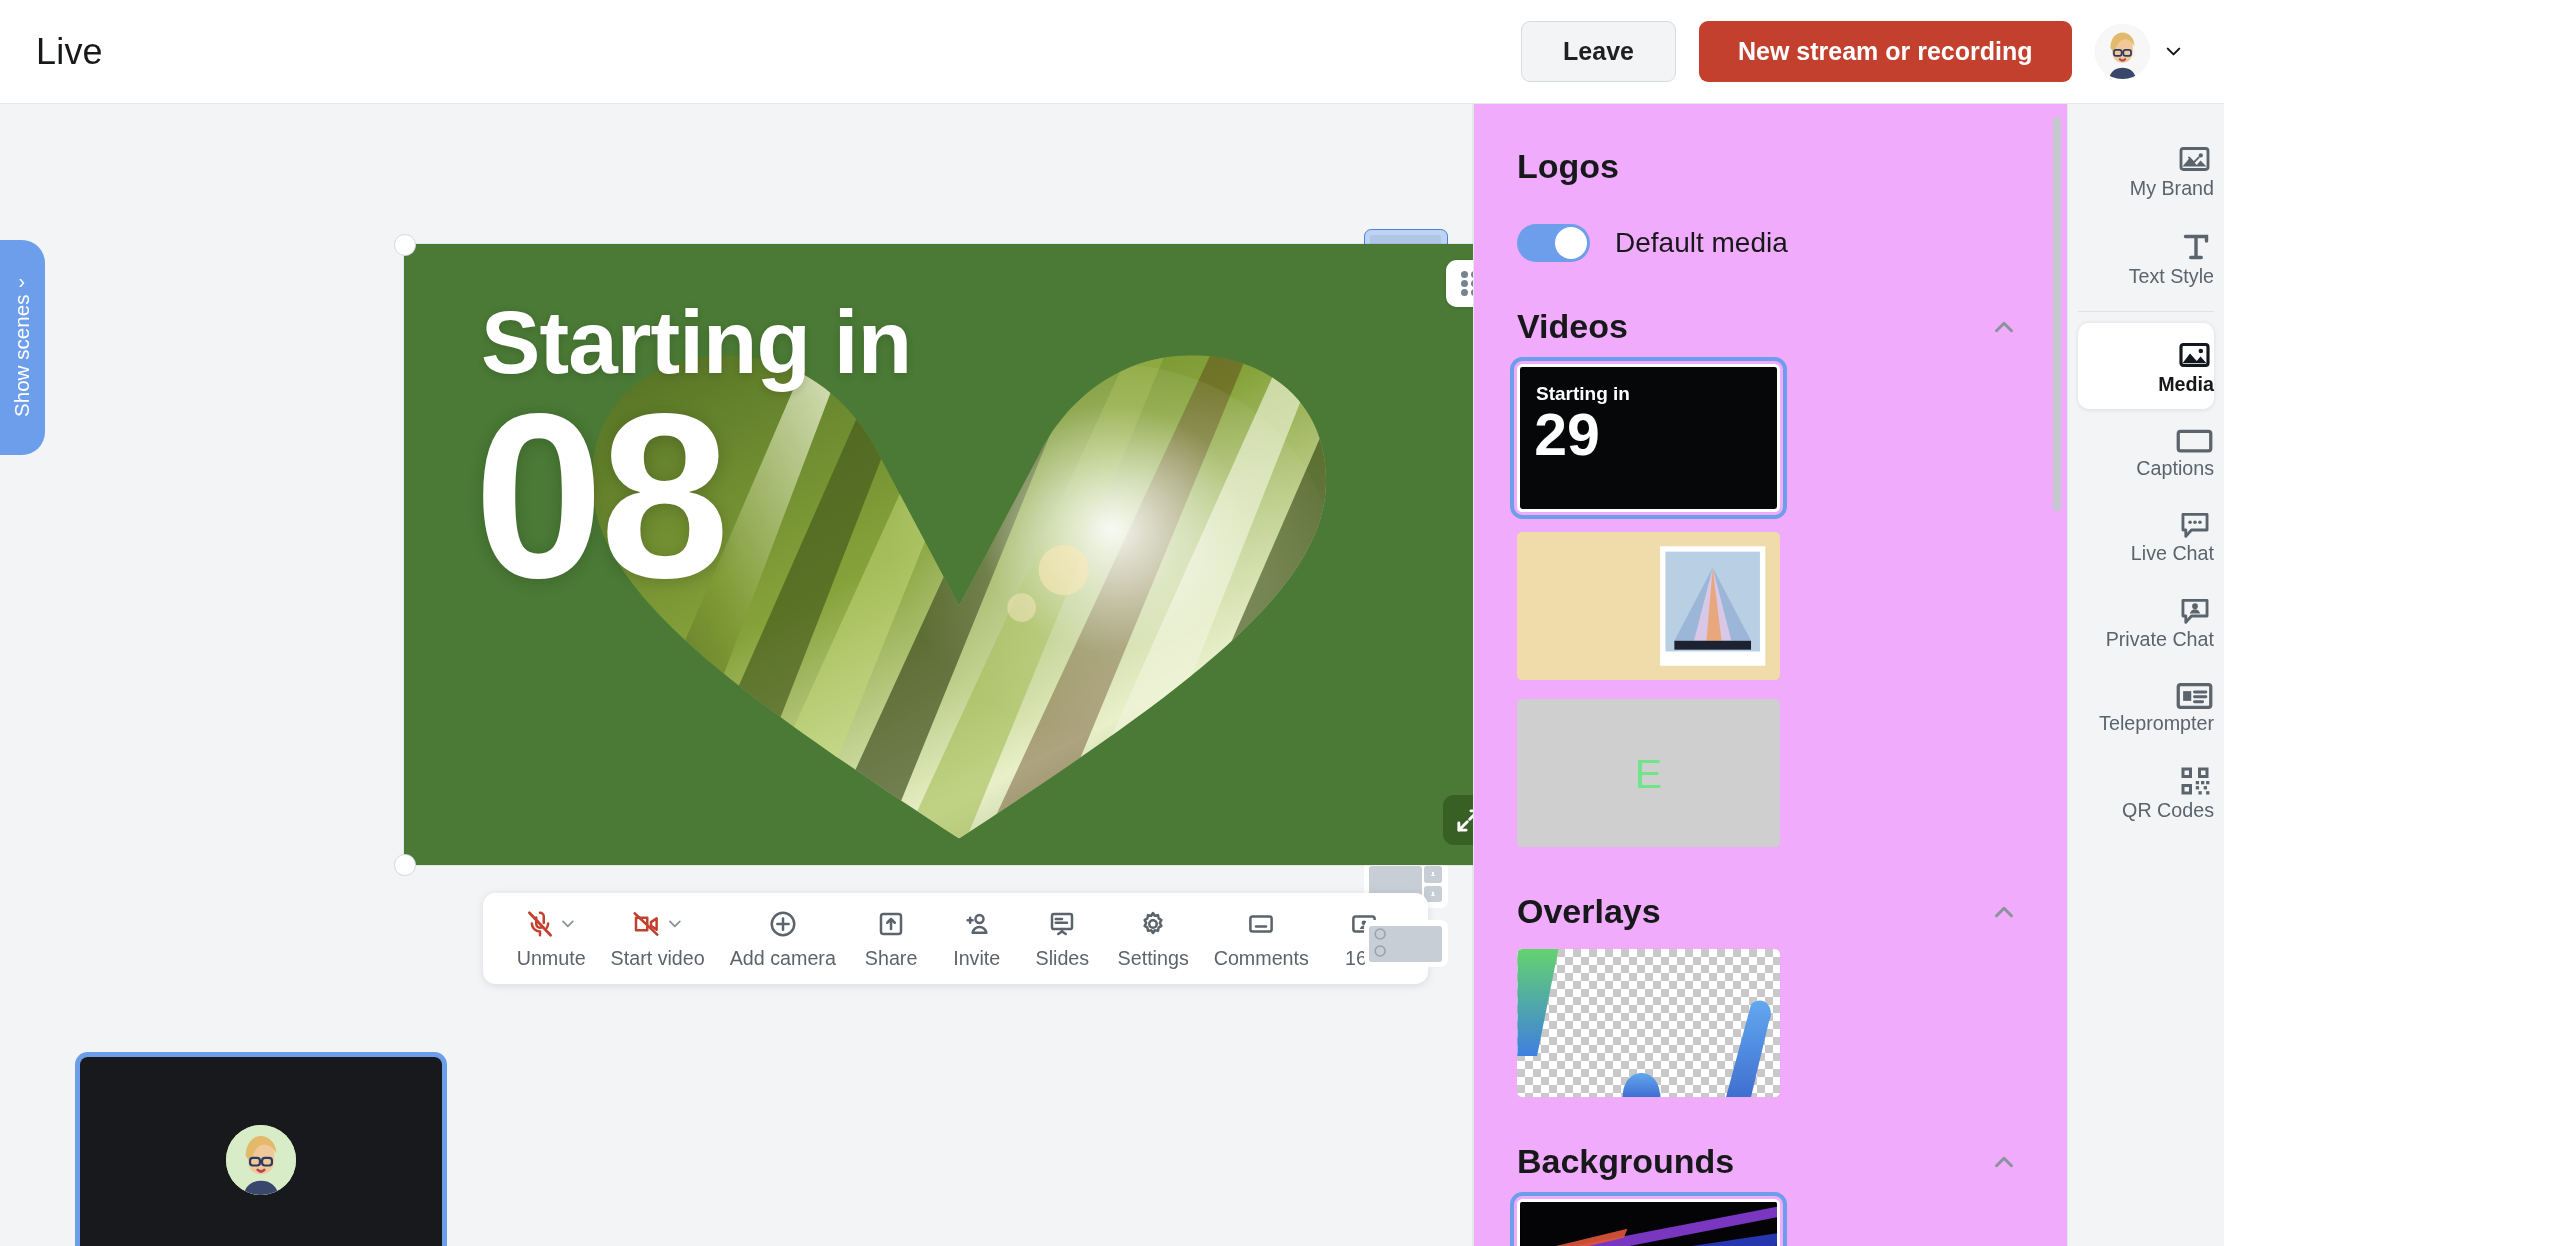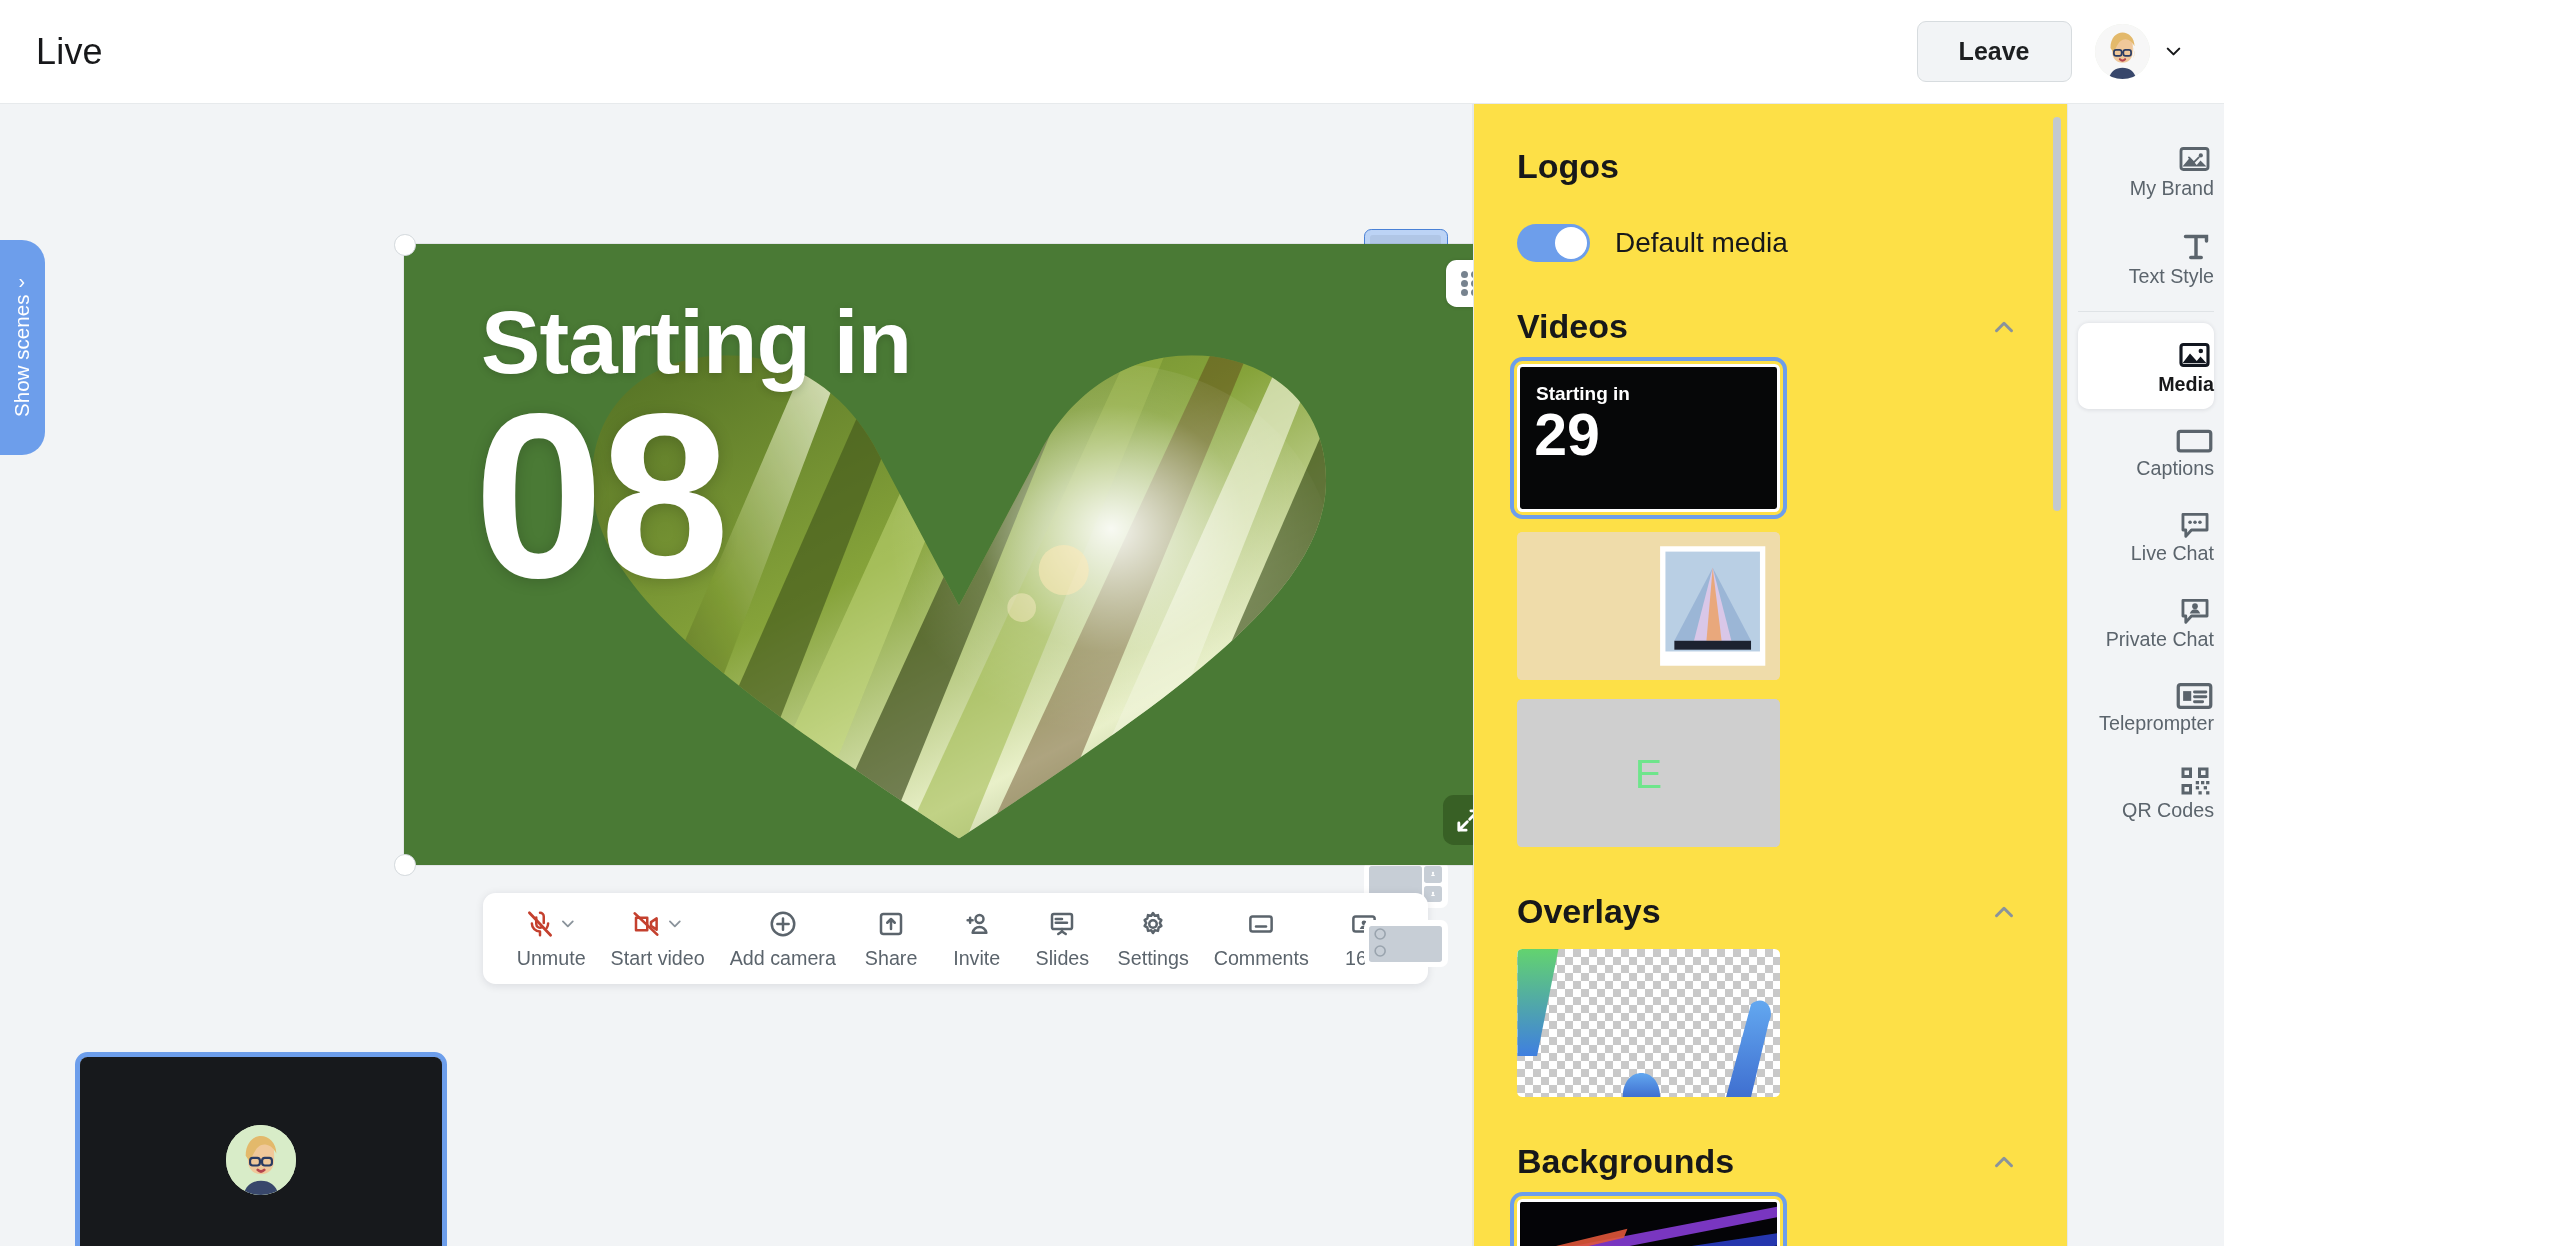--- a/index.html
+++ b/index.html
@@ -126,21 +126,21 @@
   .lay.sel { background: #bcd3f5; border: 1.8px solid #4a81d6; }
   .lay-pane { background: #c7ced6; border-radius: 2.7px; flex: 1; height: 100%;
     display: flex; align-items: center; justify-content: center; }
   .lay-col { display: flex; flex-direction: column; gap: 2.7px; flex: 1; height: 100%; }
   .share-div { display: flex; align-items: center; gap: 7.2px; width: 89px; margin: 3.6px 0; }
   .share-div .ln { flex: 1; height: 1.8px; background: #c9d0d6; }
   .share-div .tx { font-size: 15px; color: #818c95; }
 
   
   .media-panel {
-    width: 594px; min-width: 594px; background: #fde047; border-left: 0.9px solid #e4e8ea;
+    width: 594px; min-width: 594px; background: #f0abfc; border-left: 0.9px solid #e4e8ea;
     padding: 43px 48px 0 43px; overflow: hidden; position: relative;
   }
   .sec-head { display: flex; align-items: center; justify-content: space-between; }
   .sec-title { font-size: 34px; font-weight: 700; color: #17181a; }
   .caret { width: 30px; height: 30px; cursor: pointer; }
   .toggle-row { display: flex; align-items: center; gap: 25px; margin-top: 38px; }
   .toggle {
     width: 73px; height: 38px; border-radius: 19px; background: #6d9eeb;
     position: relative; cursor: pointer; flex: none;
   }
@@ -183,20 +183,21 @@
 </style>
 </head>
 <body>
 
 <div class="app">
 
   <div class="header">
     <div class="header-title">Live</div>
     <div class="header-right">
       <button class="btn-leave">Leave</button>
+      <button class="btn-new">New stream or recording</button>
       <div class="avatar-wrap">
         <span class="avatar">
           <svg viewBox="0 0 64 64" width="55" height="55">
             <rect width="64" height="64" fill="#f7f7f7"></rect>
             <path d="M20 26c0-9 5-14 12-14s12 5 12 14v6c0 8-5 13-12 13s-12-5-12-13z" fill="#f0c89a"></path>
             <path d="M18 28c0-12 7-18 14-18s14 6 14 16c0 0-3-7-9-8-5-1-8 2-10 5-2 3-4 7-5 11z" fill="#e3b96b"></path>
             <path d="M44 24c2 6 2 12 1 16 1-7 0-13-1-16z" fill="#d9ab57"></path>
             <rect x="22" y="30" width="9" height="7" rx="2.5" fill="none" stroke="#2b3c63" stroke-width="2"></rect>
             <rect x="33" y="30" width="9" height="7" rx="2.5" fill="none" stroke="#2b3c63" stroke-width="2"></rect>
             <line x1="31" y1="33" x2="33" y2="33" stroke="#2b3c63" stroke-width="2"></line>

